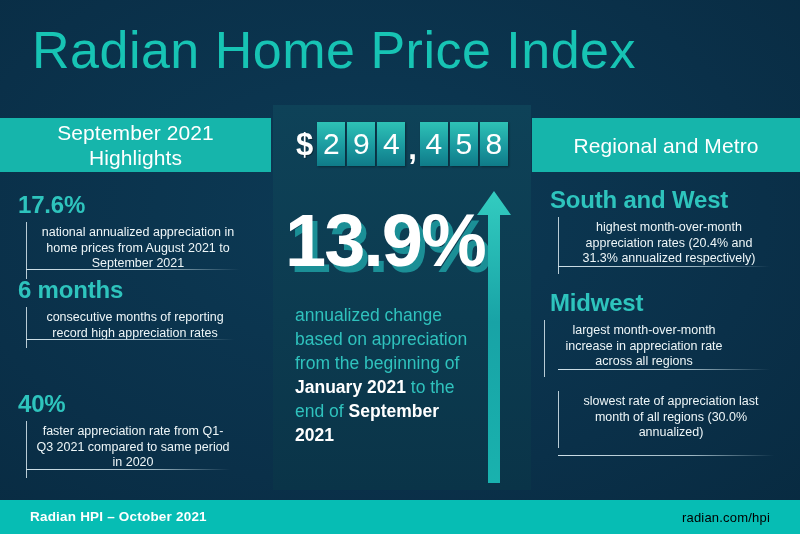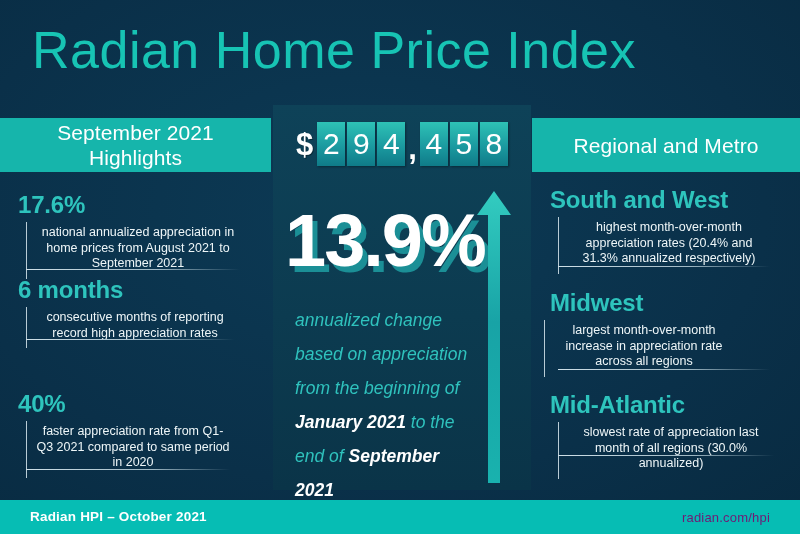--- a/index.html
+++ b/index.html
@@ -166,24 +166,23 @@
     text-shadow: 5px 6px 0 #1b8f96;
   }
 
   
   #center-paragraph {
     position: absolute;
     top: 198px;
     left: 22px;
     width: 185px;
     font-size: 17.5px;
-    line-height: 34px;
+    line-height: 24px;
     font-weight: 400;
     color: #2fc2bd;
-    font-style: italic;
   }
   #center-paragraph .hl {
     color: #ffffff;
     font-weight: 700;
   }
 
   
   #up-arrow {
     position: absolute;
     left: 204px;
@@ -207,21 +206,21 @@
     top: 9px;
     color: #ffffff;
     font-size: 13.5px;
     font-weight: 700;
     letter-spacing: 0.2px;
   }
   #footer-right {
     position: absolute;
     right: 30px;
     top: 10px;
-    color: #701a75;
+    color: #000000;
     font-size: 13px;
     font-weight: 400;
     letter-spacing: 0.2px;
   }
 </style>
 </head>
 <body>
 
 <div id="infographic">
 
@@ -300,21 +299,20 @@
       <div class="stat-underline" style="left:26px; top:80px; width:212px;"></div>
     </div>
 
     <div class="stat" id="right-stat-1">
       <div class="stat-value">Midwest</div>
       <div class="stat-desc" style="width:190px;margin-left:12px;">largest month-over-month increase in appreciation rate across all regions</div>
       <div class="stat-underline" style="left:26px; top:80px; width:212px;"></div>
     </div>
 
     <div class="stat" id="right-stat-2">
-      <div class="stat-value">Mid-Atlantic</div>
       <div class="stat-desc" style="width:216px;">slowest rate of appreciation last month of all regions (30.0% annualized)</div>
       <div class="stat-underline" style="left:26px; top:64px; width:216px;"></div>
     </div>
   </div>
 
   <div id="footer-bar">
     <div id="footer-left">Radian HPI – October 2021</div>
     <div id="footer-right">radian.com/hpi</div>
   </div>
 

